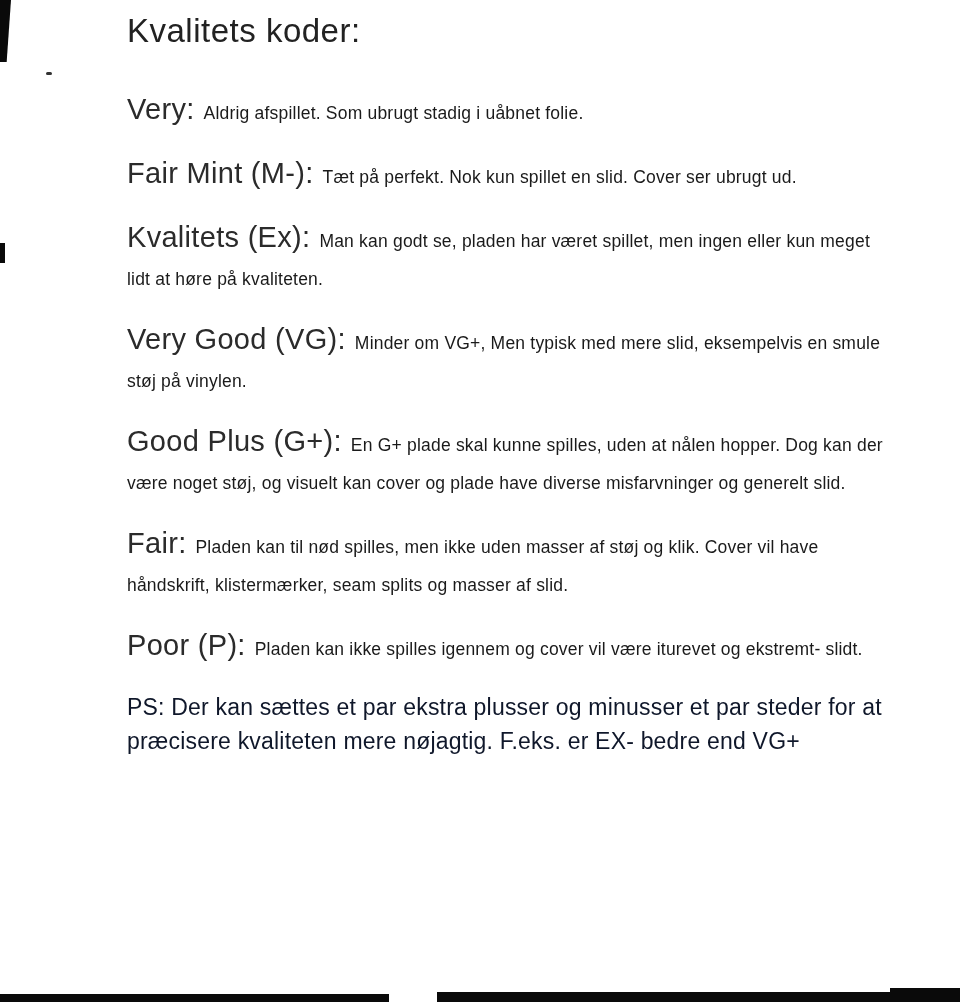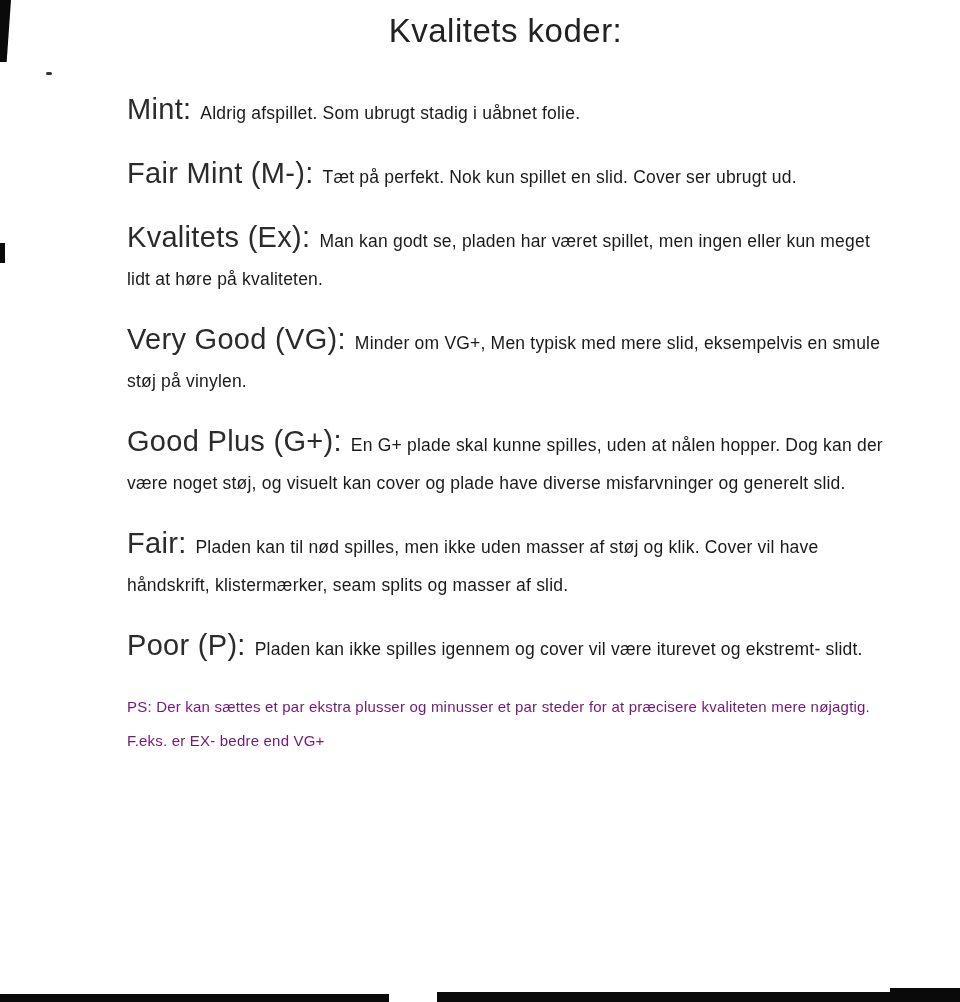--- a/index.html
+++ b/index.html
@@ -14,63 +14,62 @@
   }
   .content {
     padding: 12px 76px 0 127px;
   }
   .doc-title {
     font-size: 33px;
     font-weight: 400;
     color: #222222;
     margin: 0 0 40px 0;
     letter-spacing: 0.5px;
-    text-align: center;
   }
   .entry {
     margin: 0 0 22px 0;
     font-size: 17.5px;
     line-height: 38px;
     letter-spacing: 0.2px;
     color: #1a1a1a;
   }
   .term {
     font-size: 29px;
     color: #2b2b2b;
     margin-right: 9px;
     letter-spacing: 0.3px;
     white-space: nowrap;
   }
   .ps-note {
     margin: 4px 0 0 0;
-    font-size: 15px;
+    font-size: 23px;
     line-height: 34px;
     letter-spacing: 0.2px;
-    color: #701a75;
+    color: #0f172a;
   }
   
   .artifact { position: absolute; background: #0a0a0a; }
   .a-topleft { left: 0; top: 0; width: 11px; height: 62px; transform: skewX(-4deg); transform-origin: top left; }
   .a-leftdash { left: 0; top: 243px; width: 5px; height: 20px; }
   .a-speck { left: 46px; top: 72px; width: 6px; height: 3px; background: #333; border-radius: 2px; }
   .a-bottom-left { left: 0; bottom: 0; width: 389px; height: 8px; }
   .a-bottom-right { left: 437px; bottom: 0; width: 523px; height: 10px; }
   .a-bottom-corner { right: 0; bottom: 0; width: 70px; height: 14px; }
 </style>
 </head>
 <body>
 
 <div class="page">
 
   <div class="content">
 
     <h1 class="doc-title">Kvalitets koder:</h1>
 
     <p class="entry">
-      <span class="term">Mint:</span><span class="desc">Aldrig afspillet. Som ubrugt stadig i uåbnet folie.</span>
+      <span class="term">Very:</span><span class="desc">Aldrig afspillet. Som ubrugt stadig i uåbnet folie.</span>
     </p>
 
     <p class="entry">
       <span class="term">Fair Mint (M-):</span><span class="desc">Tæt på perfekt. Nok kun spillet en slid. Cover ser ubrugt ud.</span>
     </p>
 
     <p class="entry">
       <span class="term">Kvalitets (Ex):</span><span class="desc">Man kan godt se, pladen har været spillet, men ingen eller kun meget lidt at høre på kvaliteten.</span>
     </p>
 

